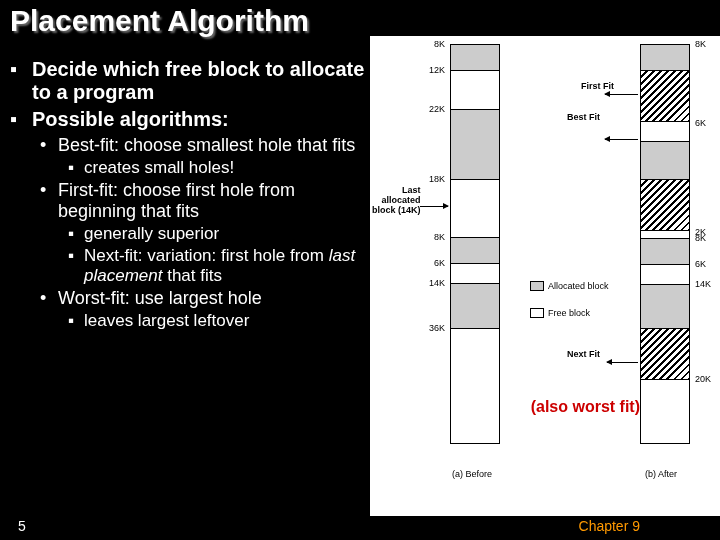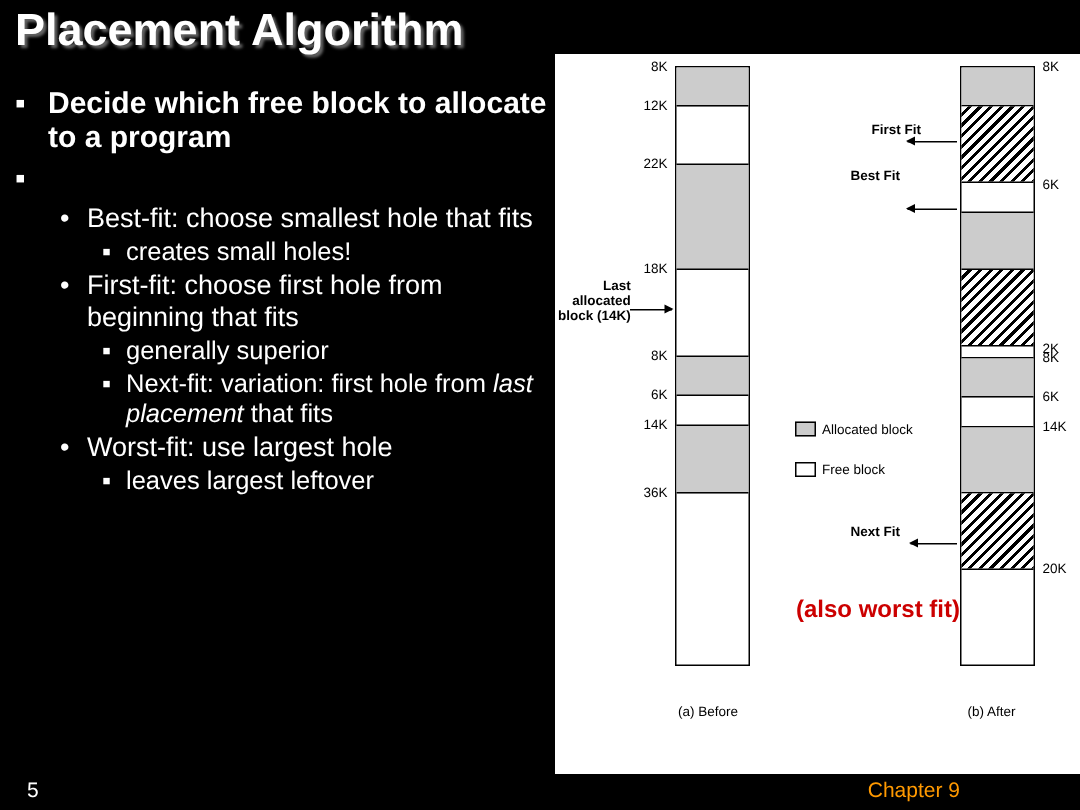--- a/index.html
+++ b/index.html
@@ -99,20 +99,21 @@
 
 <div class="title">Placement Algorithm</div>
 
 <div class="content">
   <div class="b1">
       <span class="mark">▪</span>
       <span>Decide which free block to allocate to a program</span>
     </div>
   <div class="b1">
       <span class="mark">▪</span>
+      <span>Possible algorithms:</span>
     </div>
   <div class="b2">
       <span class="mark">•</span>
       <span><span>Best-fit</span><span>: choose smallest hole that fits</span></span>
     </div>
   <div class="b3">
       <span class="mark">▪</span>
       <span>creates small holes!</span>
     </div>
   <div class="b2">

